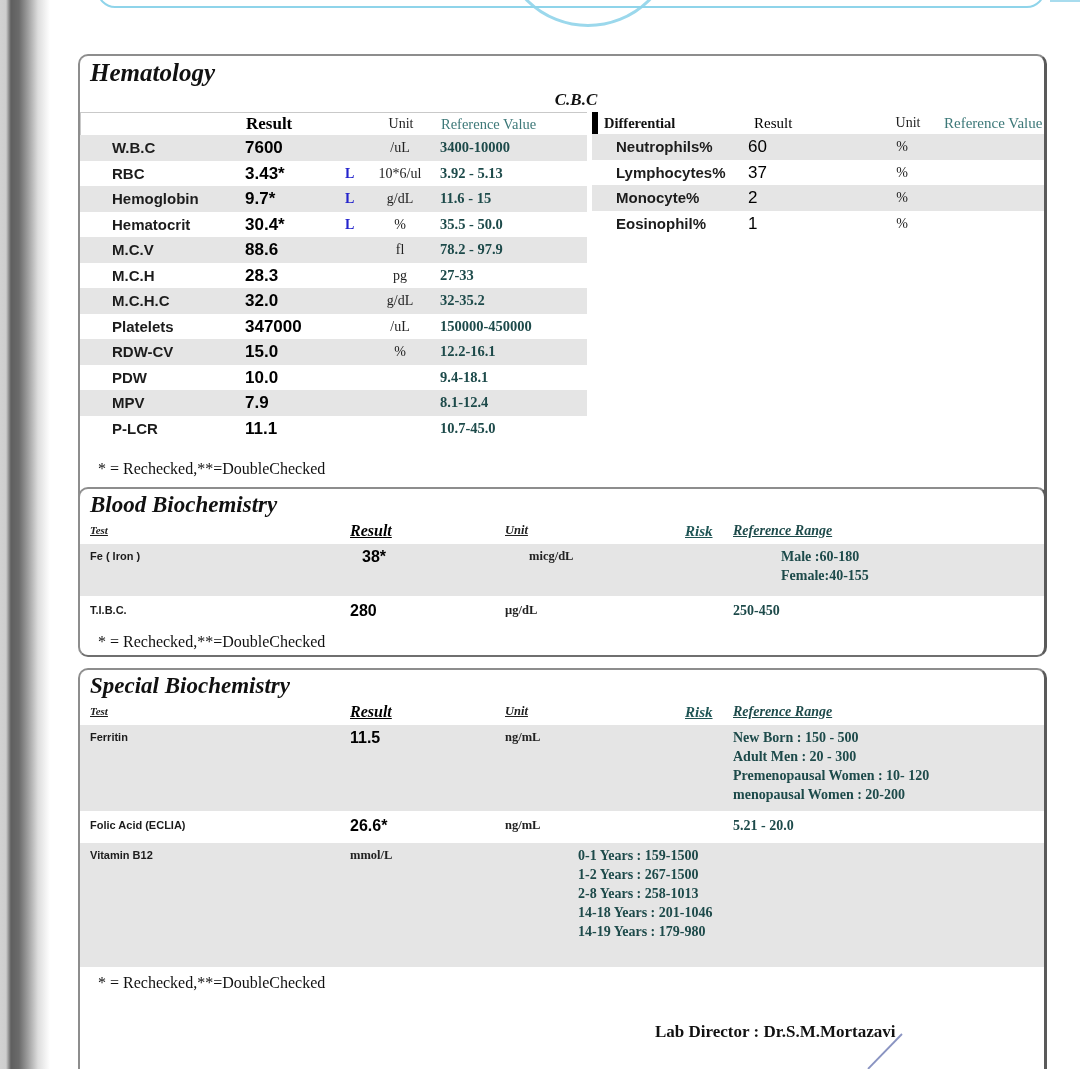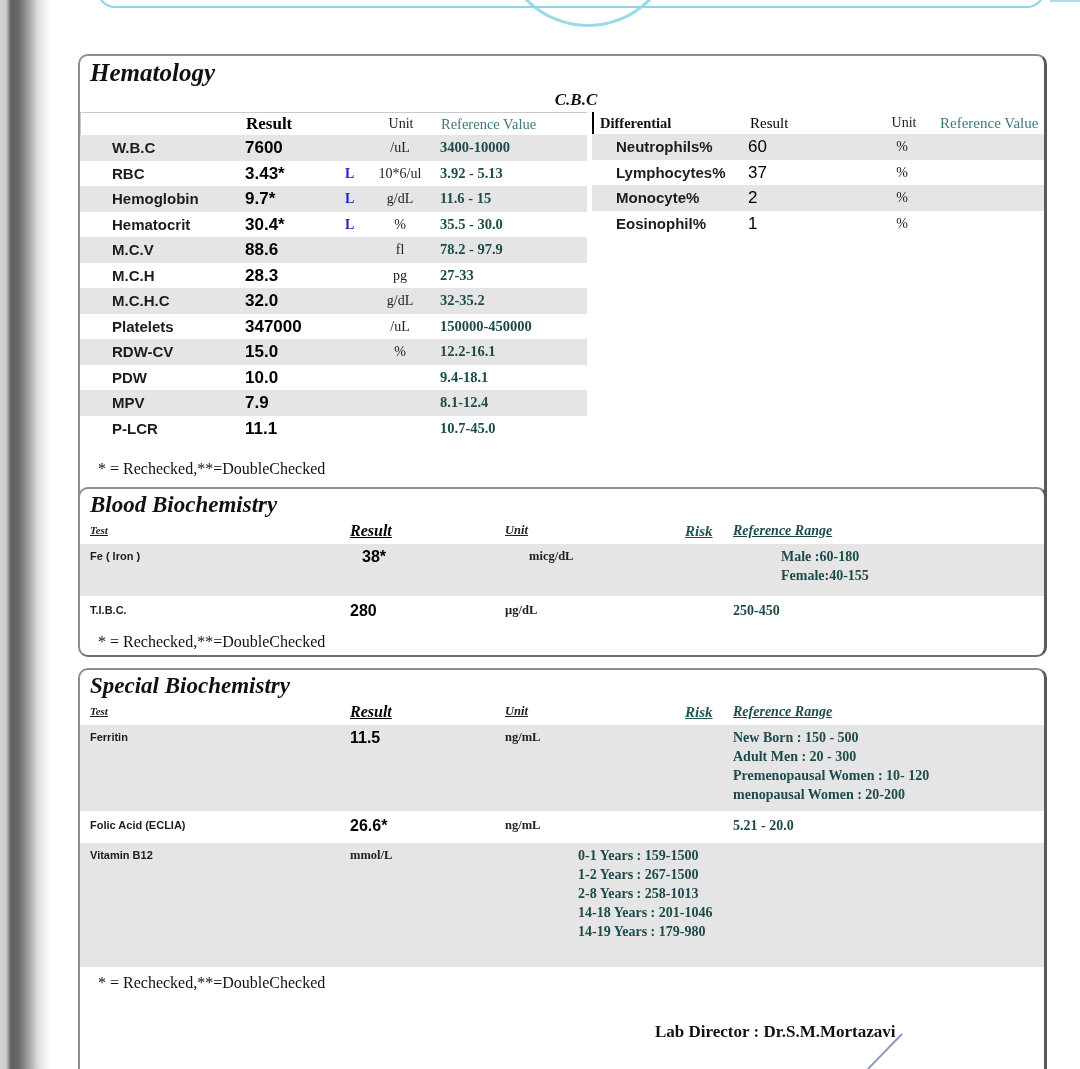--- a/index.html
+++ b/index.html
@@ -43,21 +43,21 @@
   .cbc-subtitle{
     position:absolute;left:0;top:34px;width:100%;text-align:center;padding-left:28px;box-sizing:border-box;
     font-family:"Liberation Serif",serif;font-style:italic;font-weight:bold;font-size:17px;color:#111;
   }
 
   
   .cbc-table{position:absolute;left:0;top:56px;width:507px;}
   .diff-table{position:absolute;left:512px;top:56px;width:452px;overflow:hidden;}
   .h-row{display:flex;height:22px;line-height:22px;white-space:nowrap;}
   .cbc-table .h-row{border-top:1px solid #c9c9c9;border-left:1px solid #c9c9c9;}
-  .diff-table .h-row{border-left:2px solid #000000;align-items:center;}
+  .diff-table .h-row{border-left:6px solid #000000;align-items:center;}
   .t-row{display:flex;height:25.5px;line-height:25.5px;white-space:nowrap;}
   .t-row.odd{background:#e5e5e5;}
   .hdr-teal{font-family:"Liberation Serif",serif;font-size:15px;color:#3c7878;}
   .hdr-black{font-family:"Liberation Serif",serif;font-size:14.5px;font-weight:bold;color:#111;}
   
   .c-test{width:165px;padding-left:32px;box-sizing:border-box;font-size:15px;font-weight:bold;color:#1c1c1c;}
   .c-result{width:100px;font-size:17px;font-weight:bold;color:#000;}
   .c-flag{width:20px;font-family:"Liberation Serif",serif;font-size:14px;font-weight:bold;color:#2323cc;}
   .c-unit{width:70px;text-align:center;font-family:"Liberation Serif",serif;font-size:14px;color:#222;}
   .c-ref{flex:1;padding-left:5px;font-family:"Liberation Serif",serif;font-size:14.5px;font-weight:bold;color:#1d4a4a;}
@@ -135,21 +135,21 @@
       <div class="c-result">9.7*</div>
       <div class="c-flag">L</div>
       <div class="c-unit">g/dL</div>
       <div class="c-ref">11.6 - 15</div>
     </div>
     <div class="t-row">
       <div class="c-test">Hematocrit</div>
       <div class="c-result">30.4*</div>
       <div class="c-flag">L</div>
       <div class="c-unit">%</div>
-      <div class="c-ref">35.5 - 30.0</div>
+      <div class="c-ref">35.5 - 50.0</div>
     </div>
     <div class="t-row odd">
       <div class="c-test">M.C.V</div>
       <div class="c-result">88.6</div>
       <div class="c-flag"></div>
       <div class="c-unit">fl</div>
       <div class="c-ref">78.2 - 97.9</div>
     </div>
     <div class="t-row">
       <div class="c-test">M.C.H</div>

